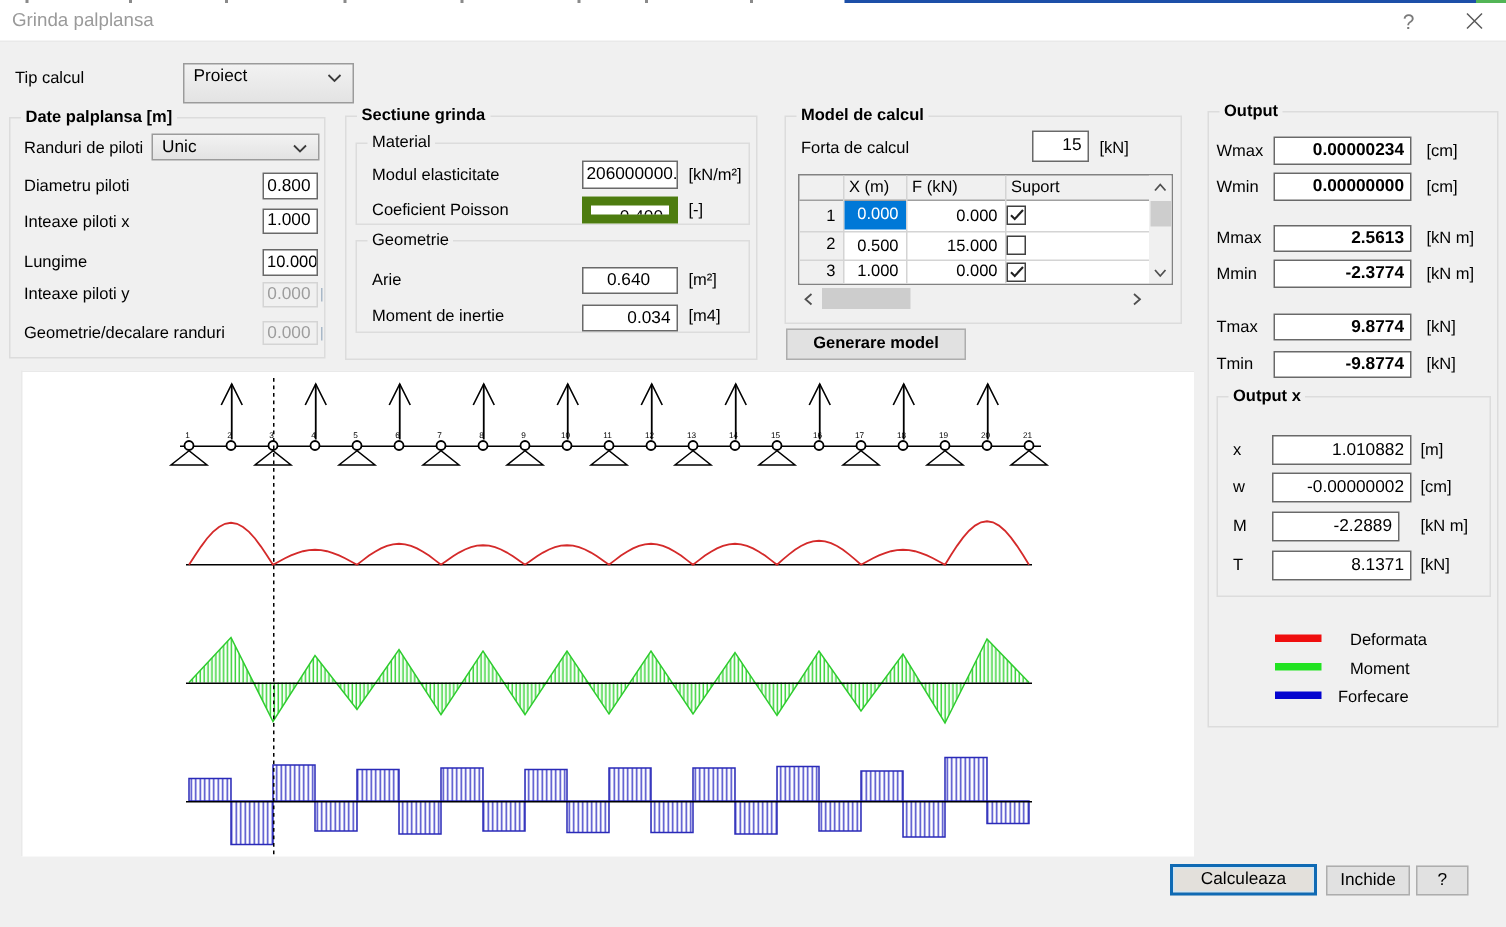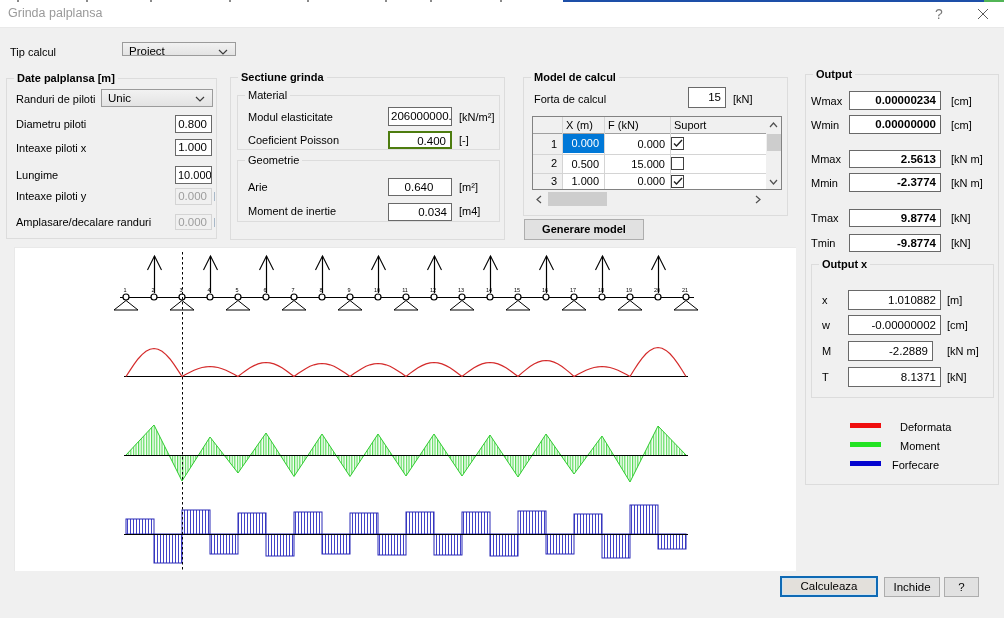--- a/index.html
+++ b/index.html
@@ -16,21 +16,21 @@
 <div class="abs" style="left:307px;top:0;width:2px;height:1.5px;background:#8a8a8a;"></div>
 <div class="abs" style="left:385px;top:0;width:2px;height:1.5px;background:#8a8a8a;"></div>
 <div class="abs" style="left:430px;top:0;width:2px;height:1.5px;background:#8a8a8a;"></div>
 <div class="abs" style="left:500px;top:0;width:2px;height:1.5px;background:#8a8a8a;"></div>
 <div class="abs" style="left:930px;top:4px;width:18px;height:20px;font-size:14px;color:#7a7a7a;text-align:center;line-height:20px;">?</div>
 <svg class="abs" style="left:977px;top:8px;" width="12" height="12" viewBox="0 0 12 12">
       <path d="M1 1 L11 11 M11 1 L1 11" stroke="#5a5a5a" stroke-width="1"></path>
     </svg>
 <div class="abs" style="left:0;top:27px;width:1004px;height:1px;background:#e9e9e9;"></div>
 <div class="abs" style="left:10px;top:43px;height:18px;line-height:18px;font-size:11px;color:#000;white-space:nowrap;">Tip calcul</div>
-<div class="abs" style="left:122px;top:42px;width:114px;height:14px;border:1px solid #9b9b9b;background:linear-gradient(#f2f2f2,#e3e3e3);box-sizing:border-box;">
+<div class="abs" style="left:122px;top:42px;width:114px;height:27px;border:1px solid #9b9b9b;background:linear-gradient(#f2f2f2,#e3e3e3);box-sizing:border-box;">
       <div style="position:absolute;left:6px;top:0;height:17px;line-height:17px;font-size:11.5px;">Proiect</div>
       <svg width="10" height="6" style="position:absolute;right:7px;top:6px" viewBox="0 0 10 6">
         <path d="M1 1 L5 5 L9 1" fill="none" stroke="#3c3c3c" stroke-width="1.2"></path>
       </svg>
     </div>
 <div class="abs" style="left:6px;top:78px;width:211px;height:161px;border:1px solid #dcdcdc;box-sizing:border-box;"></div>
     <div class="abs" style="left:14px;top:70px;height:16px;line-height:16px;font-size:11px;font-weight:bold;background:#f0f0f0;padding:0 3px;white-space:nowrap;">Date palplansa [m]</div>
 <div class="abs" style="left:16px;top:90px;height:18px;line-height:18px;font-size:11px;color:#000;white-space:nowrap;">Randuri de piloti</div>
 <div class="abs" style="left:101px;top:89px;width:112px;height:18px;border:1px solid #9b9b9b;background:linear-gradient(#f2f2f2,#e3e3e3);box-sizing:border-box;">
       <div style="position:absolute;left:6px;top:0;height:16px;line-height:16px;font-size:11.5px;">Unic</div>
@@ -39,33 +39,33 @@
       </svg>
     </div>
 <div class="abs" style="left:16px;top:115px;height:18px;line-height:18px;font-size:11px;color:#000;white-space:nowrap;">Diametru piloti</div>
 <div class="abs" style="left:175px;top:115px;width:37px;height:18px;border:1px solid #696969;background:#fff;color:#000;font-size:11.5px;line-height:16px;text-align:right;padding-right:4px;padding-left:2px;overflow:hidden;white-space:nowrap;box-sizing:border-box;">0.800</div>
 <div class="abs" style="left:16px;top:139px;height:18px;line-height:18px;font-size:11px;color:#000;white-space:nowrap;">Inteaxe piloti x</div>
 <div class="abs" style="left:175px;top:139px;width:37px;height:17px;border:1px solid #696969;background:#fff;color:#000;font-size:11.5px;line-height:15px;text-align:right;padding-right:4px;padding-left:2px;overflow:hidden;white-space:nowrap;box-sizing:border-box;">1.000</div>
 <div class="abs" style="left:16px;top:166px;height:18px;line-height:18px;font-size:11px;color:#000;white-space:nowrap;">Lungime</div>
 <div class="abs" style="left:175px;top:166px;width:37px;height:18px;border:1px solid #696969;background:#fff;color:#000;font-size:11px;line-height:16px;text-align:right;padding-right:2px;padding-left:2px;overflow:hidden;white-space:nowrap;box-sizing:border-box;">10.000</div>
 <div class="abs" style="left:16px;top:187px;height:18px;line-height:18px;font-size:11px;color:#000;white-space:nowrap;">Inteaxe piloti y</div>
 <div class="abs" style="left:175px;top:188px;width:37px;height:17px;border:1px solid #d4d4d4;background:#f0f0f0;color:#9d9d9d;font-size:11.5px;line-height:15px;text-align:right;padding-right:4px;padding-left:2px;overflow:hidden;white-space:nowrap;box-sizing:border-box;">0.000</div>
-<div class="abs" style="left:16px;top:213px;height:18px;line-height:18px;font-size:11px;color:#000;white-space:nowrap;">Amplasare/decalare randuri</div>
+<div class="abs" style="left:16px;top:213px;height:18px;line-height:18px;font-size:11px;color:#000;white-space:nowrap;">Geometrie/decalare randuri</div>
 <div class="abs" style="left:214px;top:192px;width:2px;height:9px;border-left:1px solid #a8b8c8;"></div>
 <div class="abs" style="left:214px;top:218px;width:2px;height:9px;border-left:1px solid #a8b8c8;"></div>
 <div class="abs" style="left:175px;top:214px;width:37px;height:16px;border:1px solid #d4d4d4;background:#f0f0f0;color:#9d9d9d;font-size:11.5px;line-height:14px;text-align:right;padding-right:4px;padding-left:2px;overflow:hidden;white-space:nowrap;box-sizing:border-box;">0.000</div>
 <div class="abs" style="left:230px;top:77px;width:275px;height:163px;border:1px solid #dcdcdc;box-sizing:border-box;"></div>
     <div class="abs" style="left:238px;top:69px;height:16px;line-height:16px;font-size:11px;font-weight:bold;background:#f0f0f0;padding:0 3px;white-space:nowrap;">Sectiune grinda</div>
 <div class="abs" style="left:237px;top:95px;width:263px;height:55px;border:1px solid #dcdcdc;box-sizing:border-box;"></div>
     <div class="abs" style="left:245px;top:87px;height:16px;line-height:16px;font-size:11px;background:#f0f0f0;padding:0 3px;white-space:nowrap;">Material</div>
 <div class="abs" style="left:248px;top:108px;height:18px;line-height:18px;font-size:11px;color:#000;white-space:nowrap;">Modul elasticitate</div>
 <div class="abs" style="left:388px;top:107px;width:64px;height:19px;border:1px solid #696969;background:#fff;color:#000;font-size:11.5px;line-height:17px;text-align:left;padding-right:0px;padding-left:2px;overflow:hidden;white-space:nowrap;box-sizing:border-box;">206000000.0</div>
 <div class="abs" style="left:459px;top:108px;height:18px;line-height:18px;font-size:11px;color:#000;white-space:nowrap;">[kN/m²]</div>
 <div class="abs" style="left:248px;top:131px;height:18px;line-height:18px;font-size:11px;color:#000;white-space:nowrap;">Coeficient Poisson</div>
-<div class="abs" style="left:388px;top:131px;width:64px;height:18px;border:2px solid #4d7c0f;background:#fff;color:#000;font-size:11.5px;line-height:16px;text-align:right;padding-right:4px;padding-left:2px;overflow:hidden;white-space:nowrap;box-sizing:border-box;">0.400</div>
+<div class="abs" style="left:388px;top:131px;width:64px;height:18px;border:6px solid #4d7c0f;background:#fff;color:#000;font-size:11.5px;line-height:16px;text-align:right;padding-right:4px;padding-left:2px;overflow:hidden;white-space:nowrap;box-sizing:border-box;">0.400</div>
 <div class="abs" style="left:459px;top:131px;height:18px;line-height:18px;font-size:11px;color:#000;white-space:nowrap;">[-]</div>
 <div class="abs" style="left:237px;top:160px;width:263px;height:62px;border:1px solid #dcdcdc;box-sizing:border-box;"></div>
     <div class="abs" style="left:245px;top:152px;height:16px;line-height:16px;font-size:11px;background:#f0f0f0;padding:0 3px;white-space:nowrap;">Geometrie</div>
 <div class="abs" style="left:248px;top:178px;height:18px;line-height:18px;font-size:11px;color:#000;white-space:nowrap;">Arie</div>
 <div class="abs" style="left:388px;top:178px;width:64px;height:18px;border:1px solid #696969;background:#fff;color:#000;font-size:11.5px;line-height:16px;text-align:center;padding-right:4px;padding-left:2px;overflow:hidden;white-space:nowrap;box-sizing:border-box;">0.640</div>
 <div class="abs" style="left:459px;top:178px;height:18px;line-height:18px;font-size:11px;color:#000;white-space:nowrap;">[m²]</div>
 <div class="abs" style="left:248px;top:202px;height:18px;line-height:18px;font-size:11px;color:#000;white-space:nowrap;">Moment de inertie</div>
 <div class="abs" style="left:388px;top:203px;width:64px;height:18px;border:1px solid #696969;background:#fff;color:#000;font-size:11.5px;line-height:16px;text-align:right;padding-right:4px;padding-left:2px;overflow:hidden;white-space:nowrap;box-sizing:border-box;">0.034</div>
 <div class="abs" style="left:459px;top:202px;height:18px;line-height:18px;font-size:11px;color:#000;white-space:nowrap;">[m4]</div>
 <div class="abs" style="left:523px;top:77px;width:265px;height:139px;border:1px solid #dcdcdc;box-sizing:border-box;"></div>

